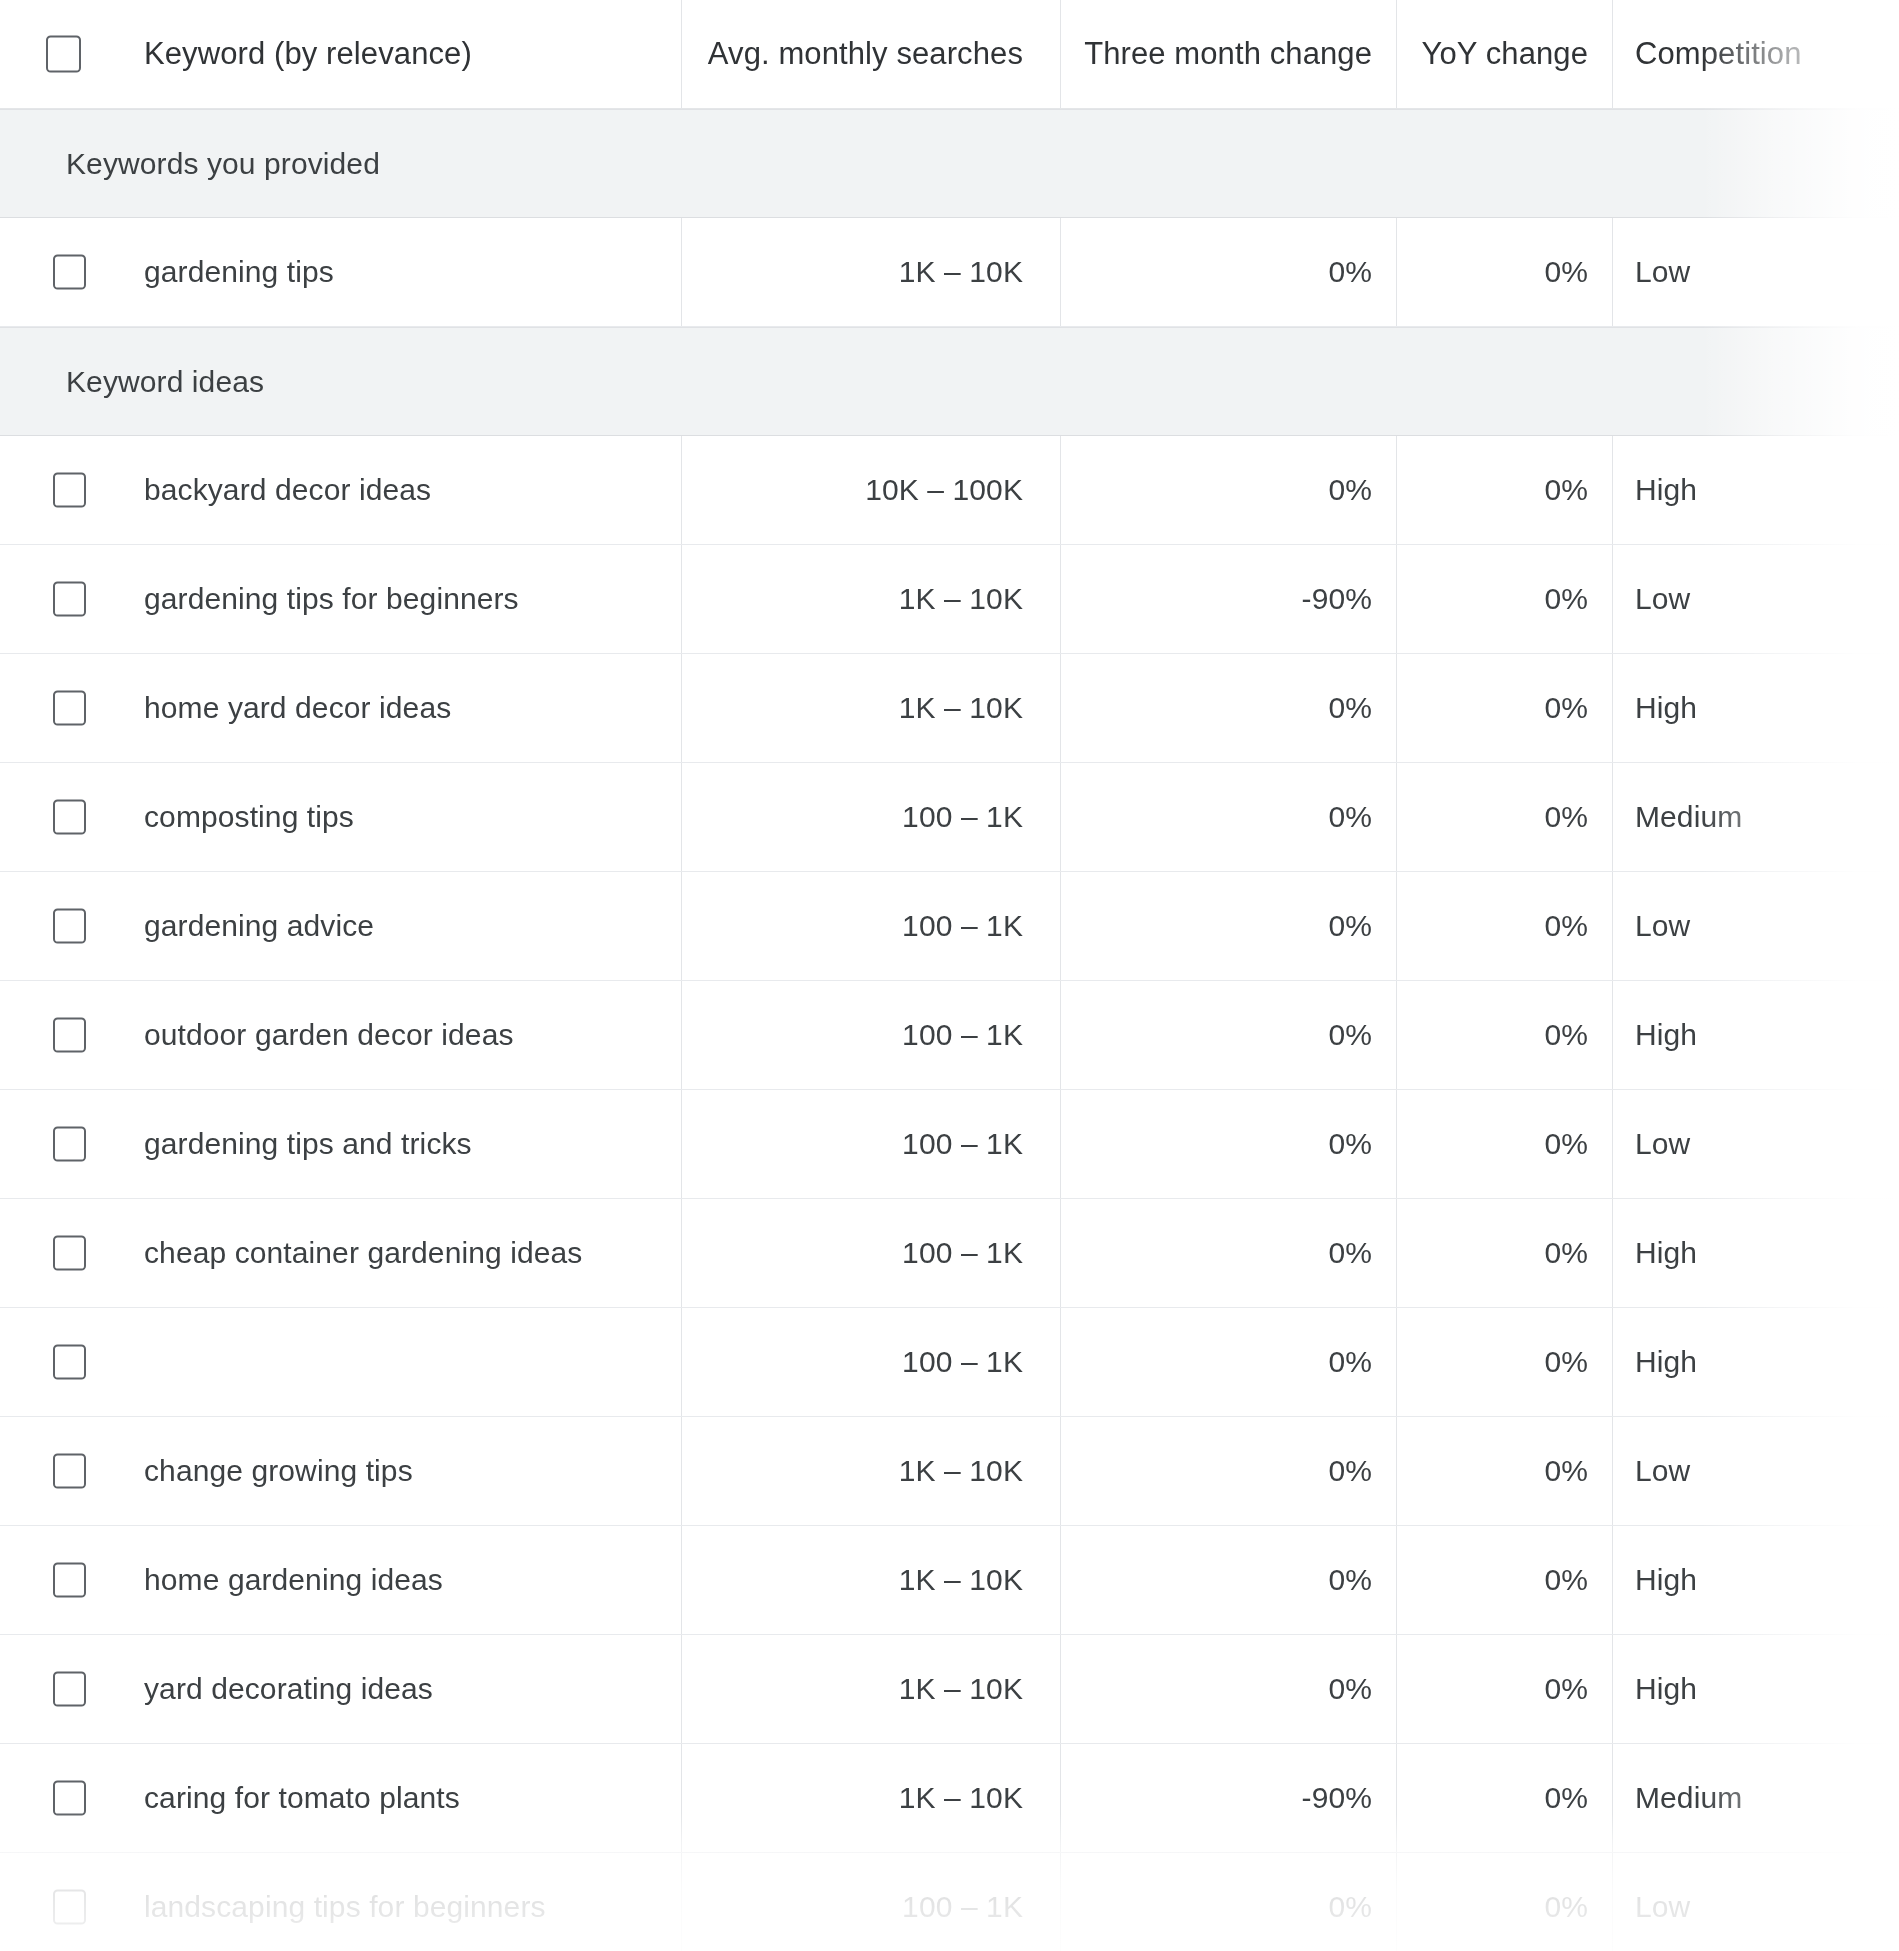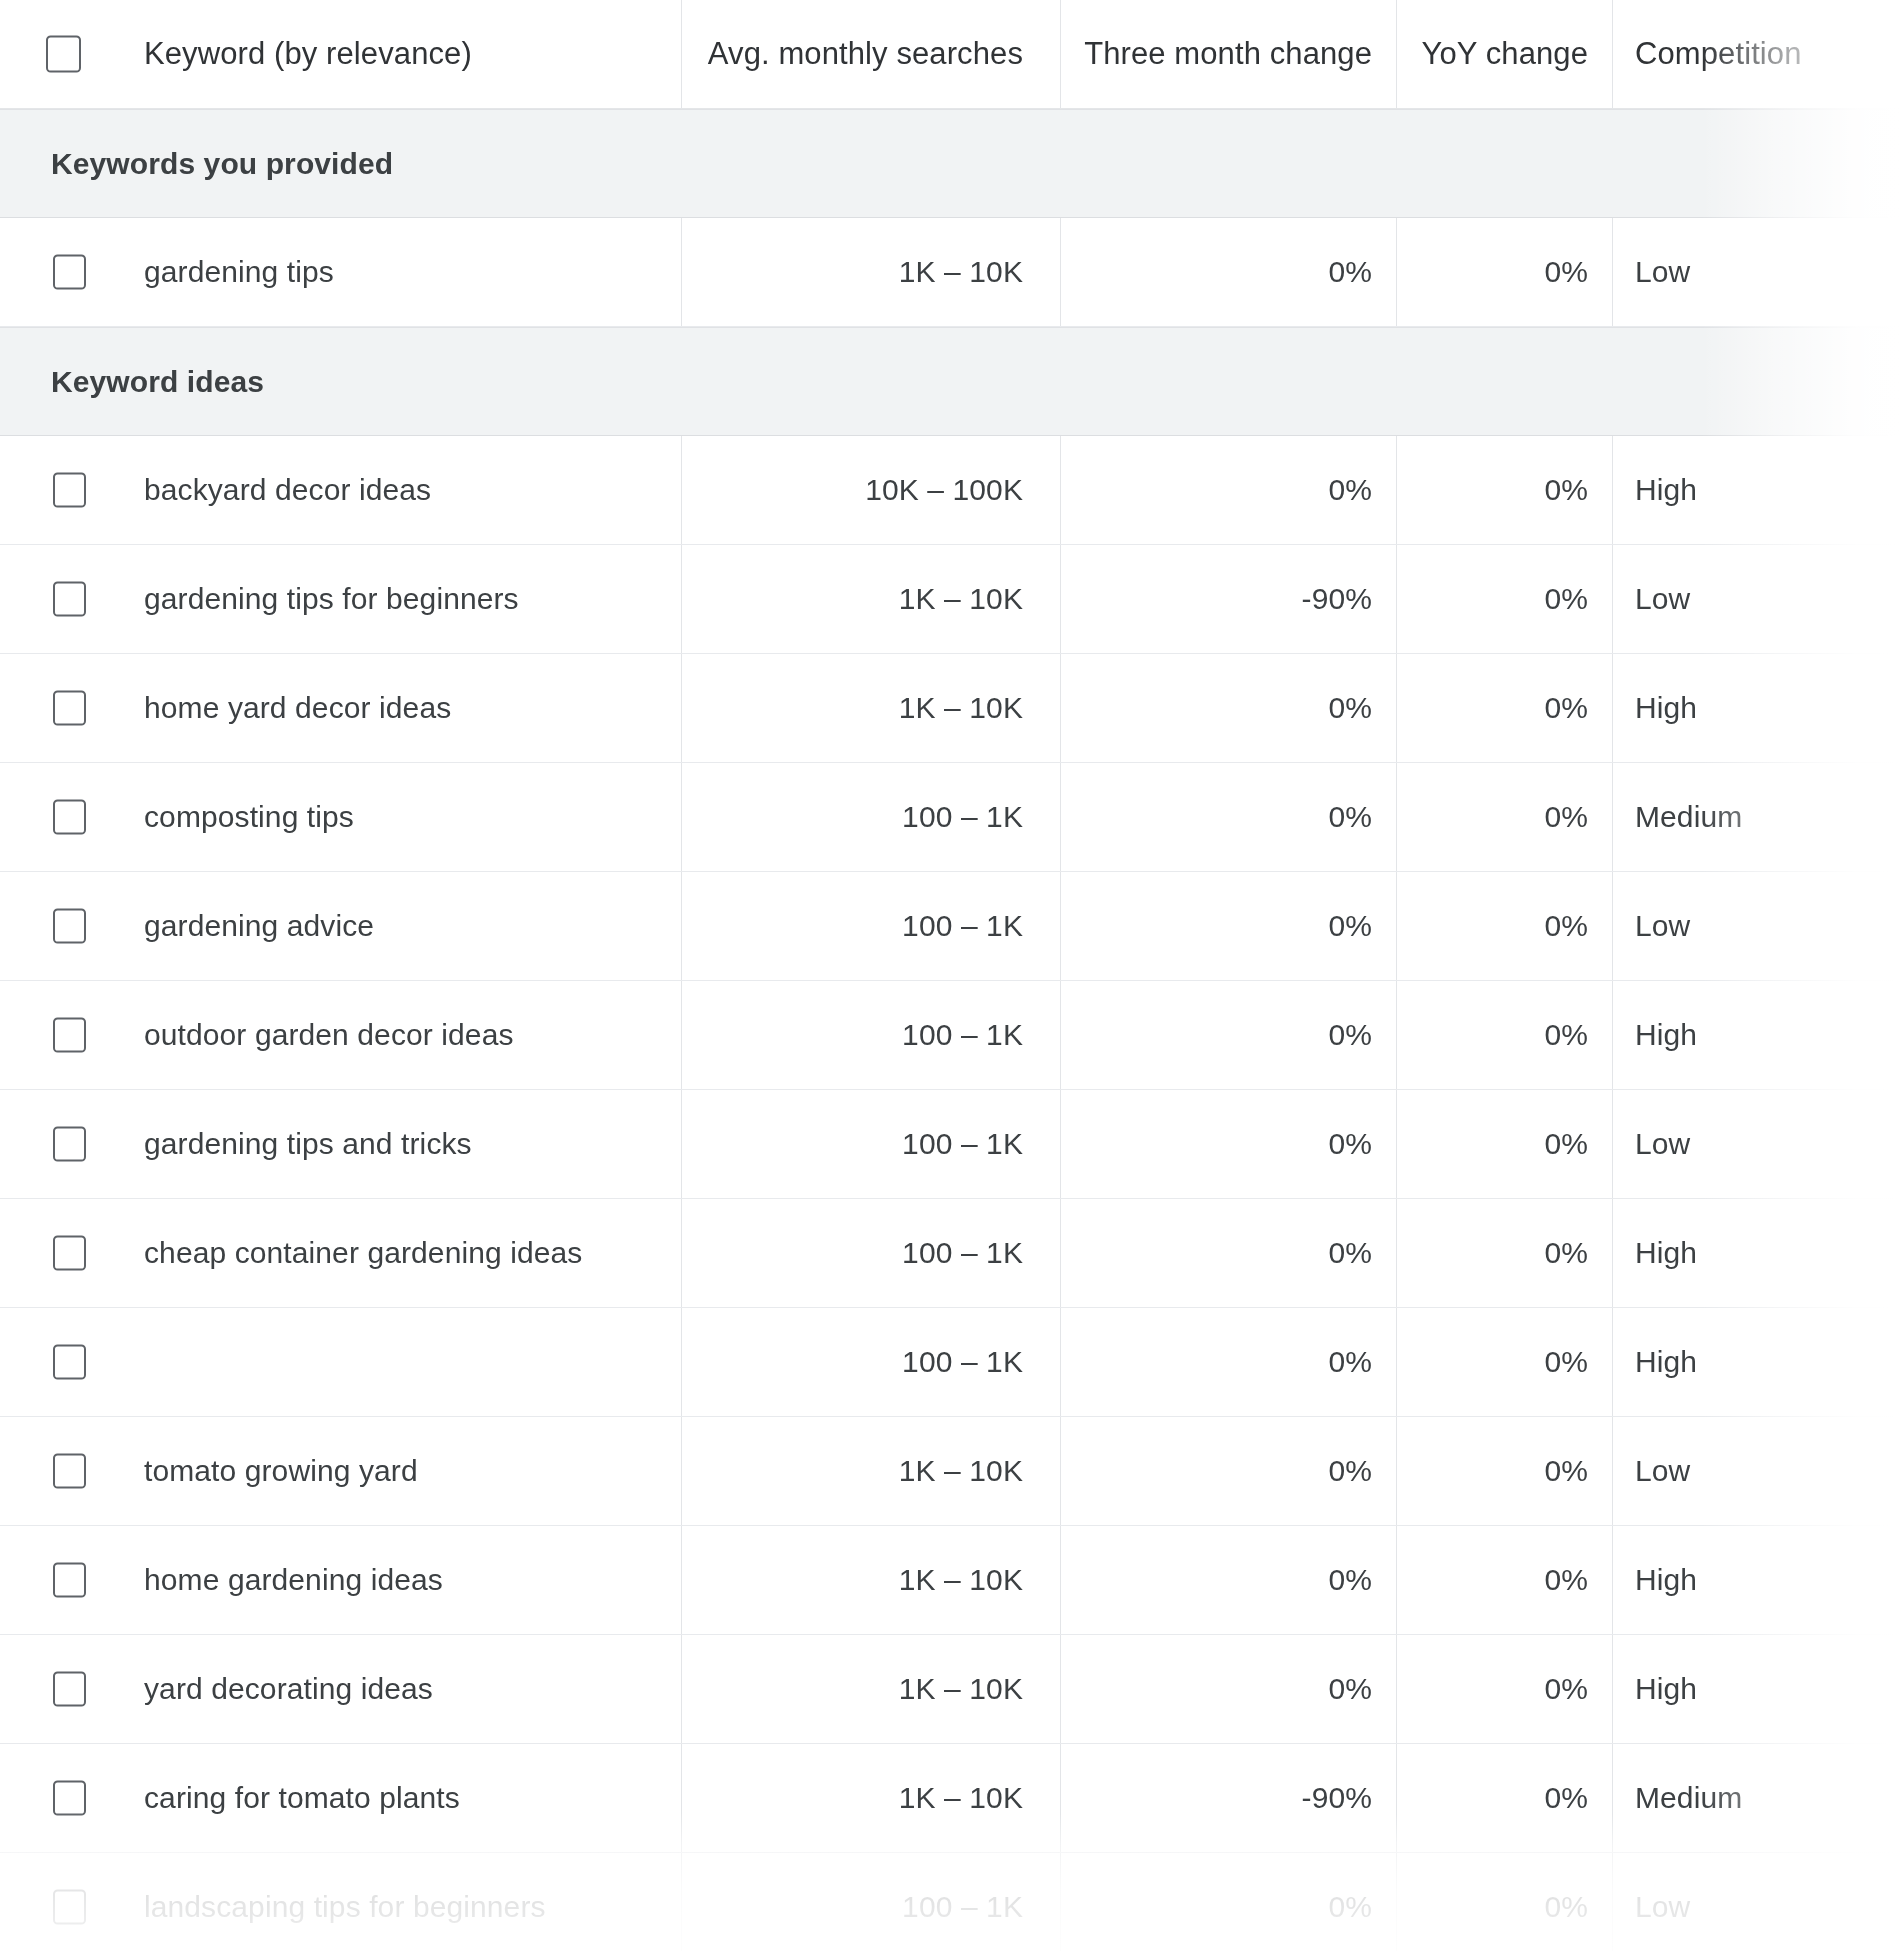--- a/index.html
+++ b/index.html
@@ -52,24 +52,24 @@
     background: #f1f3f4;
     border-top: 0.9px solid #e0e2e5;
     border-bottom: 0.9px solid #dcdee1;
     display: flex;
     align-items: center;
     width: 1900px;
     position: relative;
   }
   .section-label {
     position: absolute;
-    left: 51px;
+    left: 66px;
     font-size: 30px;
     color: #3c4043;
-    font-weight: 700;
+    font-weight: 400;
     letter-spacing: 0.1px;
   }
 
   
   .data-row {
     height: 109px;
     border-bottom: 0.9px solid #e8eaed;
     text-align: center;
   }
 
@@ -259,21 +259,21 @@
   <div class="row data-row">
     <div class="checkbox"></div>
     <div class="cell col-avg">100 – 1K</div>
     <div class="cell col-three">0%</div>
     <div class="cell col-yoy">0%</div>
     <div class="cell col-competition">High</div>
   </div>
 
   <div class="row data-row">
     <div class="checkbox"></div>
-    <div class="cell col-keyword">tomato growing yard</div>
+    <div class="cell col-keyword">change growing tips</div>
     <div class="cell col-avg">1K – 10K</div>
     <div class="cell col-three">0%</div>
     <div class="cell col-yoy">0%</div>
     <div class="cell col-competition">Low</div>
   </div>
 
   <div class="row data-row">
     <div class="checkbox"></div>
     <div class="cell col-keyword">home gardening ideas</div>
     <div class="cell col-avg">1K – 10K</div>

